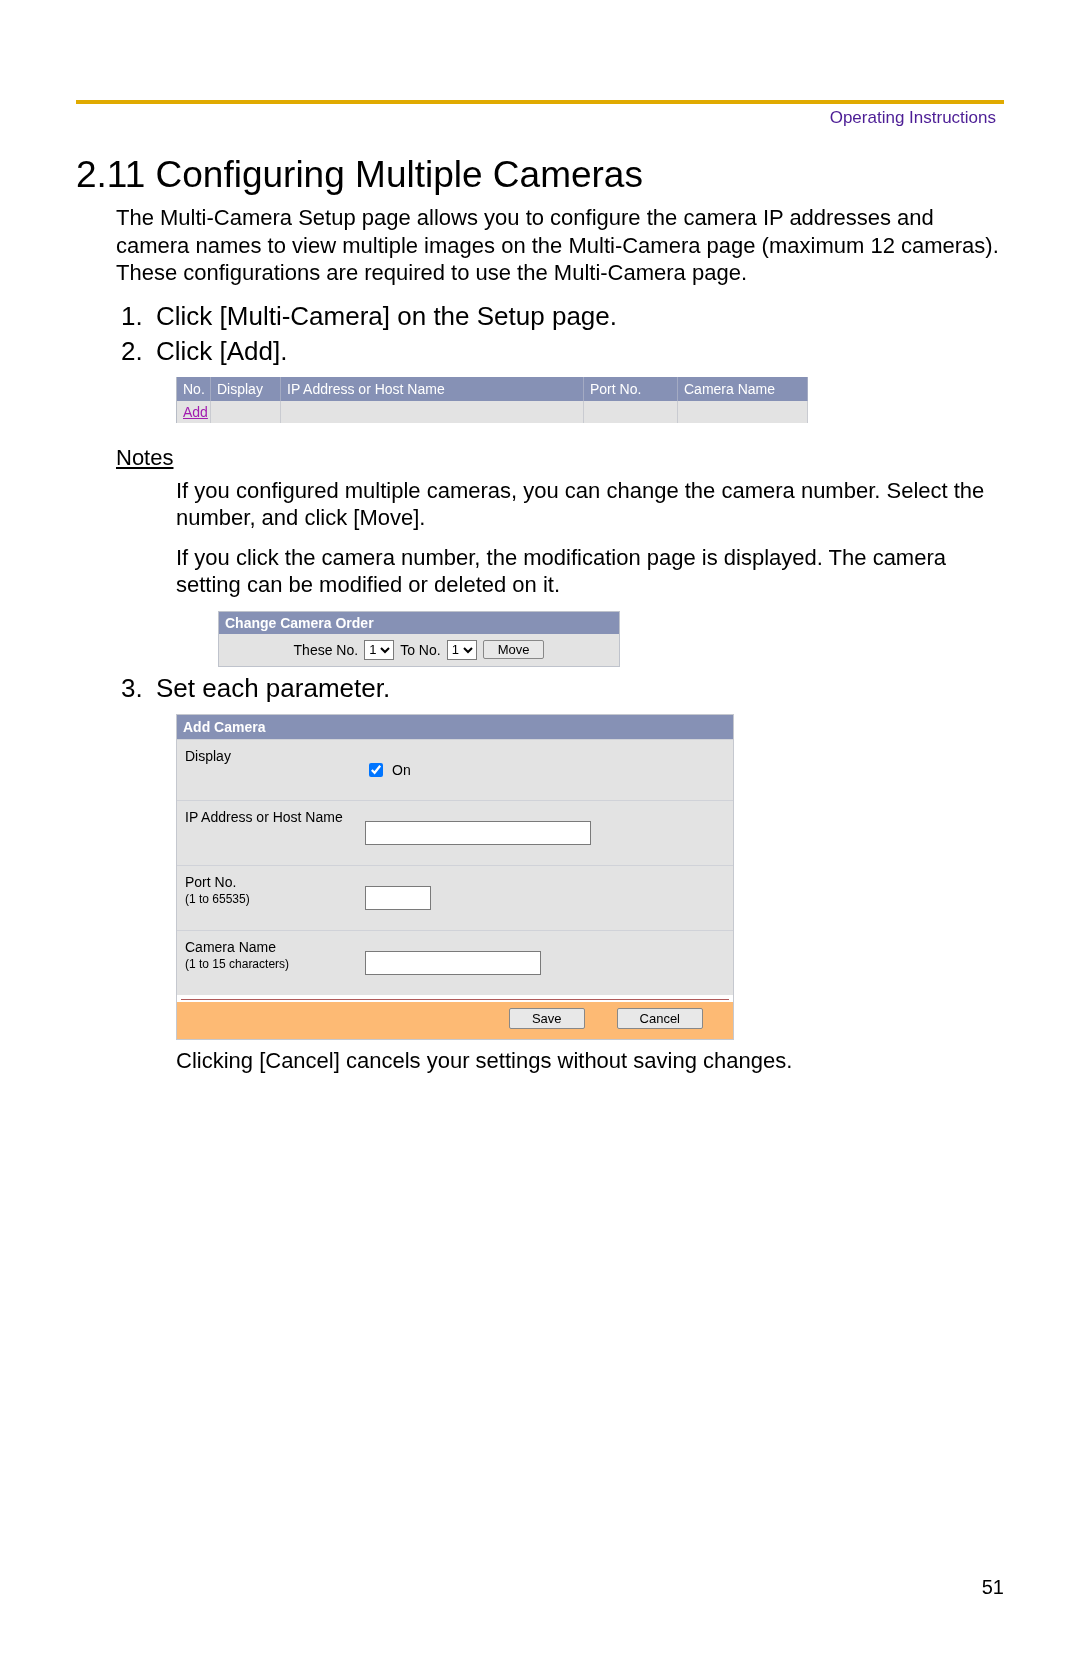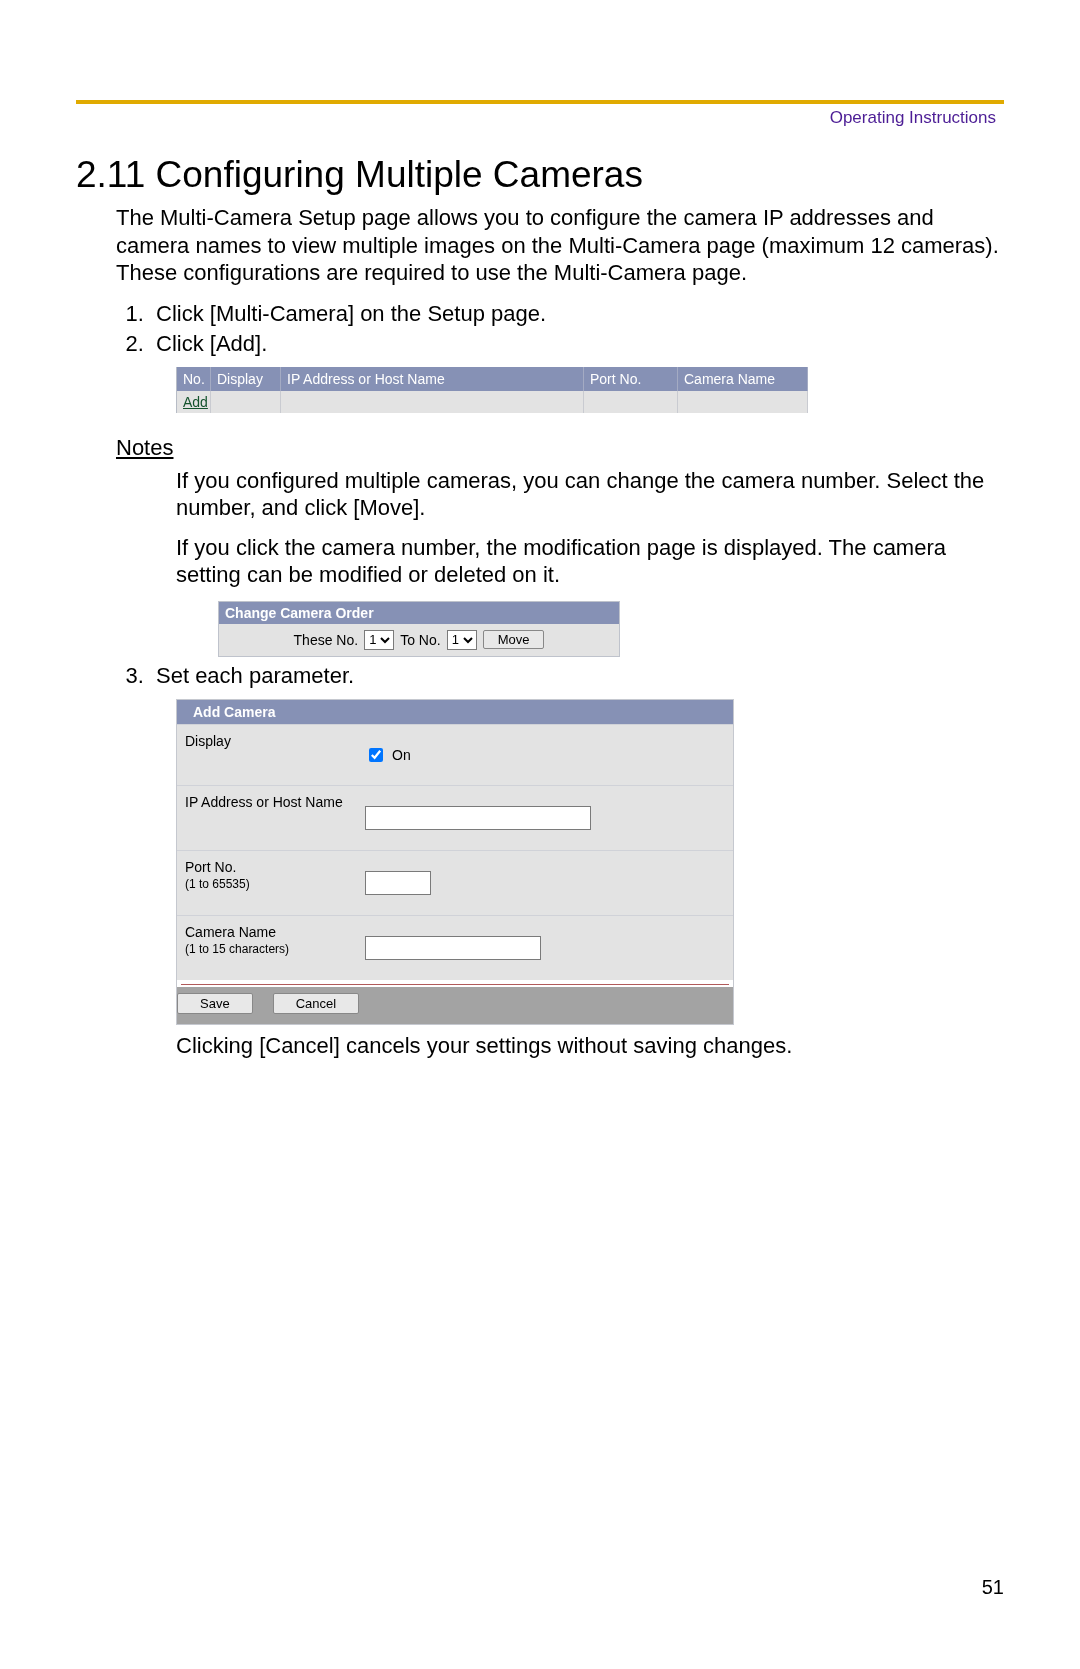--- a/index.html
+++ b/index.html
@@ -30,21 +30,21 @@
     font-weight:400;
     margin:0 0 8px 0;
   }
   .intro{
     font-size:22px;
     line-height:1.25;
     margin:0 0 14px 0;
     padding-left:40px;
   }
   ol.steps{
-    font-size:22px;
+    font-size:26px;
     margin:0 0 0 40px;
     padding-left:34px;
   }
   ol.steps li{
     margin:4px 0;
     padding-left:6px;
   }
   .notes-heading{
     font-size:22px;
     text-decoration:underline;
@@ -94,21 +94,21 @@
     background:#e3e3e3;
   }
   .shot1 .body div{
     padding:3px 6px;
     border-right:1px solid #c9cbd1;
     box-sizing:border-box;
     min-height:22px;
   }
   .shot1 .body .c-name{border-right:1px solid #c9cbd1;}
   .shot1 a.addlink{
-    color:#14532d;
+    color:#a21caf;
     text-decoration:underline;
   }
 
   
   .shot2{
     width:400px;
     margin:10px 0 6px 142px;
     font-family:Verdana,Arial,sans-serif;
     font-size:14px;
     border:1px solid #bfc3cc;
@@ -149,21 +149,21 @@
     margin:10px 0 0 100px;
     font-family:Verdana,Arial,sans-serif;
     font-size:14px;
     background:#e3e3e3;
     border:1px solid #c5c8cf;
   }
   .shot3 .bar{
     background:#8691b5;
     color:#fff;
     font-weight:bold;
-    padding:4px 16px;
+    padding:4px 6px;
   }
   .shot3 .frow{
     display:flex;
     border-top:1px solid #d0d2d8;
   }
   .shot3 .flabel{
     width:180px;
     padding:8px 8px;
     box-sizing:border-box;
     color:#000;
@@ -194,24 +194,25 @@
   }
   .shot3 .rule{
     background:#fff;
     padding:4px 0 2px 0;
   }
   .shot3 .rule-inner{
     border-top:1px solid #b05a5a;
     margin:0 4px;
   }
   .shot3 .btnrow{
-    background:#a3a3a3;
+    background:#fdba74;
     padding:6px 30px 10px 0;
     display:flex;
-    gap:20px;
+    justify-content:flex-end;
+    gap:32px;
   }
   .shot3 .btnrow button{
     font-family:inherit;
     font-size:13px;
     padding:2px 22px;
     background:#e8e8e8;
     border:1px solid #888;
     border-radius:2px;
   }
 </style>

